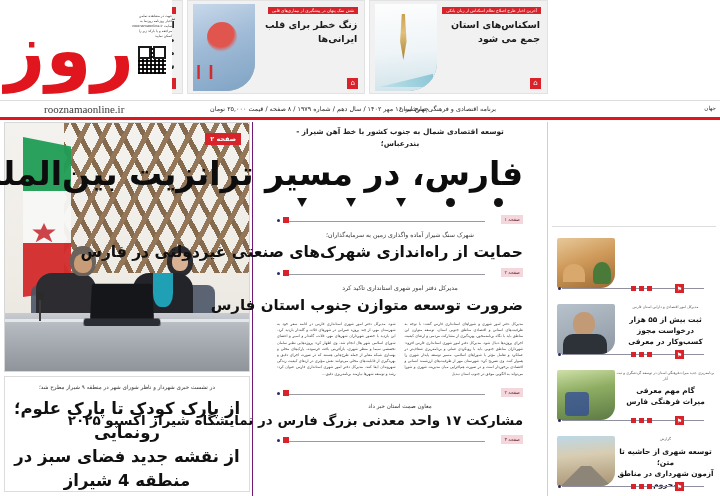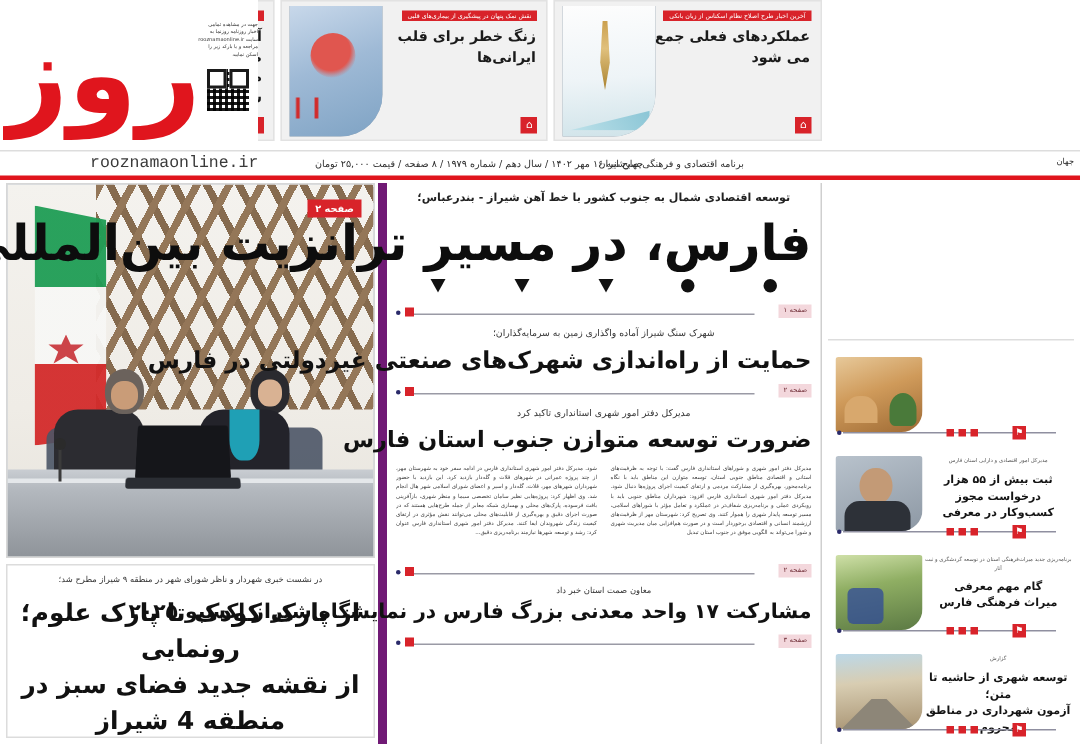--- a/index.html
+++ b/index.html
@@ -148,23 +148,22 @@
   .infobar {
     position: absolute; top: 100px; left: 0;
     width: 720px; height: 17px;
     border-top: 1px solid #ddd;
     background: #fff;
     display:flex; align-items:center;
   }
   .infobar .site {
     position:absolute; left: 44px; top: 2px;
     font-size: 11px; color: #3a3a3a;
-    font-family: Liberation Mono, monospace;
+    font-family: Liberation Serif, serif;
     direction: ltr;
-    margin-left: 16px;
   }
   .infobar .dateline {
     position:absolute; left: 210px; top: 4px;
     font-size: 6.4px; color: #2b2b2b; white-space: nowrap;
   }
   .infobar .tagline {
     position:absolute; right: 224px; top: 4px;
     font-size: 6.4px; color: #2b2b2b; white-space: nowrap;
   }
   .infobar .jahan {
@@ -284,22 +283,22 @@
     font-size: 16.5px; line-height: 24px;
     font-weight: bold; color:#111; text-align:center;
     letter-spacing: -.2px;
   }
 
   
   .center-col {
     position: absolute; top: 122px; right: 172px;
     width: 296px; height: 374px;
     border-right: 1px solid #cfcfcf;
-    border-left: 6px solid #701a75;
-    padding: 0 6px;
+    border-left: 1px solid #701a75;
+    padding: 0 24px;
   }
   .lead-kicker {
     margin-top: 4px;
     font-size: 7.4px; line-height: 12px;
     color:#222; text-align:center; font-weight:600;
   }
   .lead-title {
     margin-top: 2px;
     font-size: 33px; line-height: 44px;
     font-weight: bold; color: #0d0d0d;
@@ -442,21 +441,21 @@
         <div class="promo-thumb">
             <div class="thumb-heart"></div>
           </div>
         <div class="promo-badge"></div>
       </div>
     </div>
 
     <div class="promo-card">
       <div class="pc-inner">
         <div class="promo-tag">آخرین اخبار طرح اصلاح نظام اسکناس از زبان بانکی</div>
-        <div class="promo-title">عملکرد‌های فعلی جمع می شود</div>
+        <div class="promo-title">اسکناس‌های استان جمع می شود</div>
         <div class="promo-thumb">
             <div class="thumb-money"></div>
           </div>
         <div class="promo-badge"></div>
       </div>
     </div>
 
   </div>
 
   <div class="masthead">

